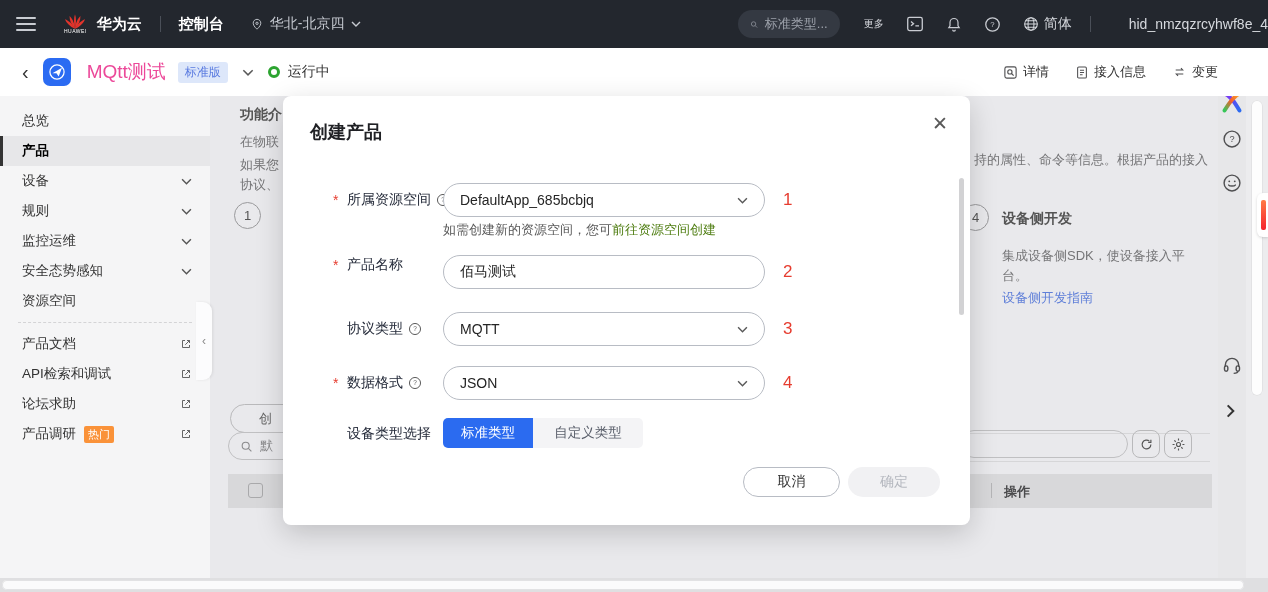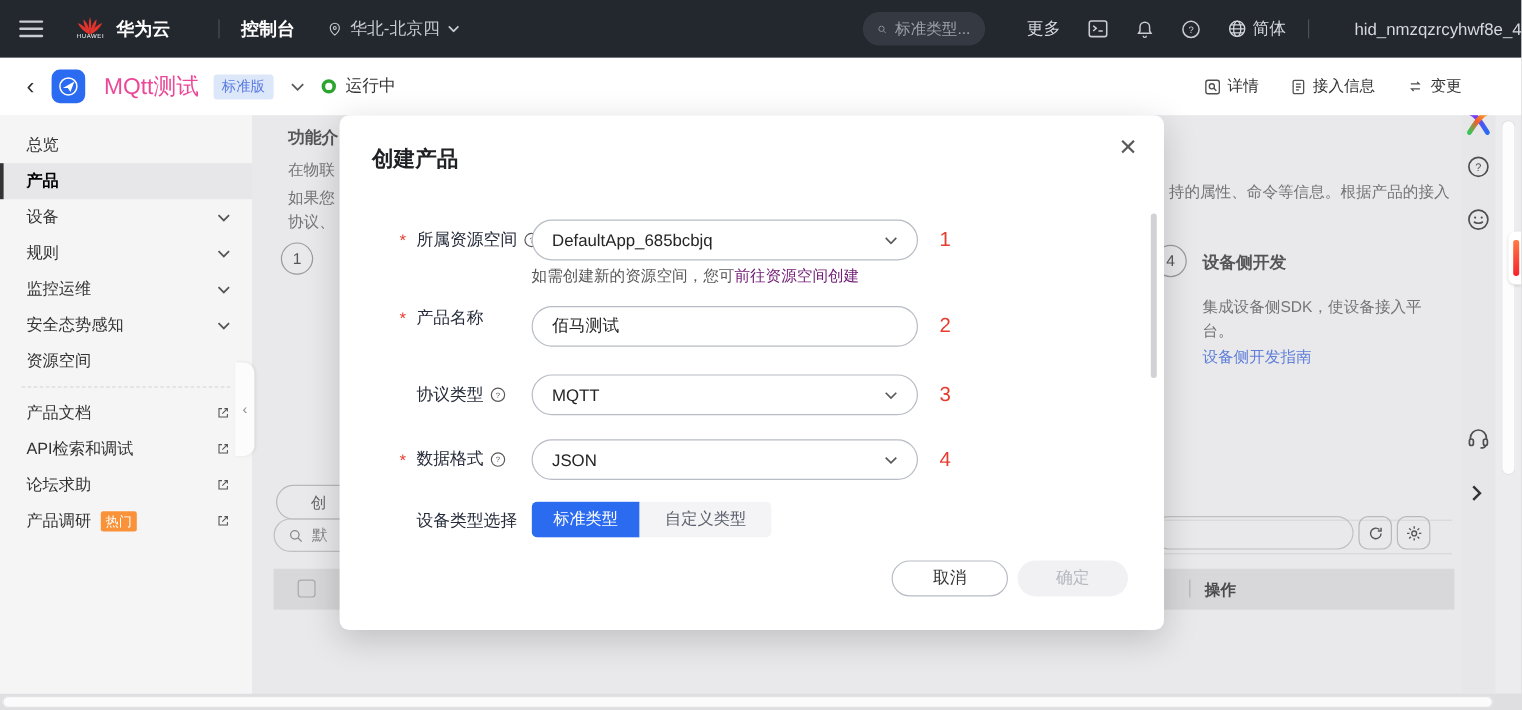--- a/index.html
+++ b/index.html
@@ -6,28 +6,28 @@
   body { background:#cfcfcf; font-family:"Liberation Sans","DejaVu Sans",sans-serif; }
   .screen { position:relative; width:1268px; height:592px; background:#e9e9ec; overflow:hidden; }
 
   
   .topbar { position:absolute; left:0; top:0; width:1268px; height:48px; background:#23272e;
             display:flex; align-items:center; color:#d6d9de; z-index:30; white-space:nowrap; }
   .burger { width:20px; height:14px; margin:0 14px 0 16px; display:flex; flex-direction:column; justify-content:space-between; cursor:pointer; }
   .burger i { display:block; height:2px; background:#c9ccd2; border-radius:1px; }
   .hw-logo { display:flex; flex-direction:column; align-items:center; margin:0 10px 0 14px; }
   .hw-logo .sub { font-size:5px; letter-spacing:.5px; color:#fff; margin-top:-1px; }
-  .tb-brand { font-size:15px; font-weight:bold; color:#fff; margin-right:22px; }
+  .tb-brand { font-size:15px; font-weight:bold; color:#fff; }
   .tb-div { width:1px; height:16px; background:#4a4f58; margin:0 18px; }
   .tb-console { font-size:15px; font-weight:bold; color:#fff; margin-right:26px; cursor:pointer; }
   .tb-region { display:flex; align-items:center; gap:6px; font-size:14px; color:#c6cad1; cursor:pointer; }
   .tb-right { margin-left:auto; display:flex; align-items:center; }
   .tb-search { display:flex; align-items:center; gap:7px; width:102px; height:28px; border-radius:14px;
                background:#343942; color:#9ca1aa; font-size:13px; padding:0 12px; cursor:text; }
-  .tb-more { font-size:14px; margin:0 0 0 35px; cursor:pointer; }
+  .tb-more { font-size:10px; margin:0 0 0 24px; cursor:pointer; }
   .tb-ic { margin-left:22px; color:#c9ccd2; display:flex; align-items:center; cursor:pointer; }
   .tb-lang { display:flex; align-items:center; gap:5px; font-size:14px; margin-left:22px; cursor:pointer; }
   .tb-acct { font-size:14px; margin-left:20px; overflow:hidden; }
 
   
   .appbar { position:absolute; left:0; top:48px; width:1268px; height:48px; background:#ffffff;
             display:flex; align-items:center; z-index:25; }
   .back { font-size:20px; color:#333; margin:0 14px 0 22px; cursor:pointer; line-height:1; }
   .back::before { content:"‹"; }
   .app-ic { width:28px; height:28px; border-radius:7px; background:#2b6bf2; display:flex; align-items:center; justify-content:center; }
@@ -100,21 +100,21 @@
   .star { color:#e63c2f; font-size:14px; width:9px; }
   .star::before { content:"*"; }
   .star.off { visibility:hidden; }
   .qm { color:#595959; display:flex; }
   .ctrl { position:absolute; left:160px; width:322px; height:34px; border:1px solid #b8bcc4; border-radius:17px;
           display:flex; align-items:center; font-size:14px; color:#252525; padding:0 16px; background:#fff; cursor:pointer; }
   .ctrl .grow { flex:1; }
   .ctrl svg { color:#595959; }
   .step { position:absolute; left:500px; font-size:17px; color:#e63c2f; }
   .m-helper { position:absolute; left:160px; top:125px; font-size:13px; color:#595959; }
-  .m-helper a { color:#701a75; text-decoration:none; cursor:pointer;text-align:center; }
+  .m-helper a { color:#4d7c0f; text-decoration:none; cursor:pointer;text-align:center; }
   .toggle { position:absolute; left:160px; top:322px; display:flex; height:30px; border-radius:5px; overflow:hidden; }
   .tg { display:flex; align-items:center; justify-content:center; font-size:13.5px; cursor:pointer; }
   .tg.on { width:90px; background:#2b6bf0; color:#fff; }
   .tg.off2 { width:110px; background:#f4f4f6; color:#5a5f6b; }
   .m-btn { position:absolute; top:371px; height:30px; border-radius:15px; font-size:14px;
            display:flex; align-items:center; justify-content:center; cursor:pointer; }
   .btn-cancel { left:460px; width:97px; border:1px solid #b8bcc4; background:#fff; color:#333; }
   .btn-ok { left:565px; width:92px; background:#f1f1f3; color:#b5b8bf; cursor:not-allowed; }
 </style>
 </head>

